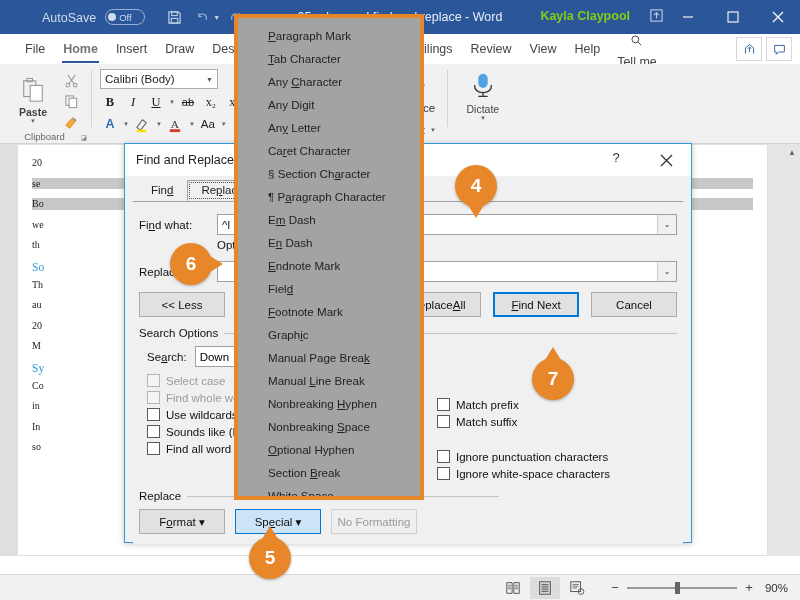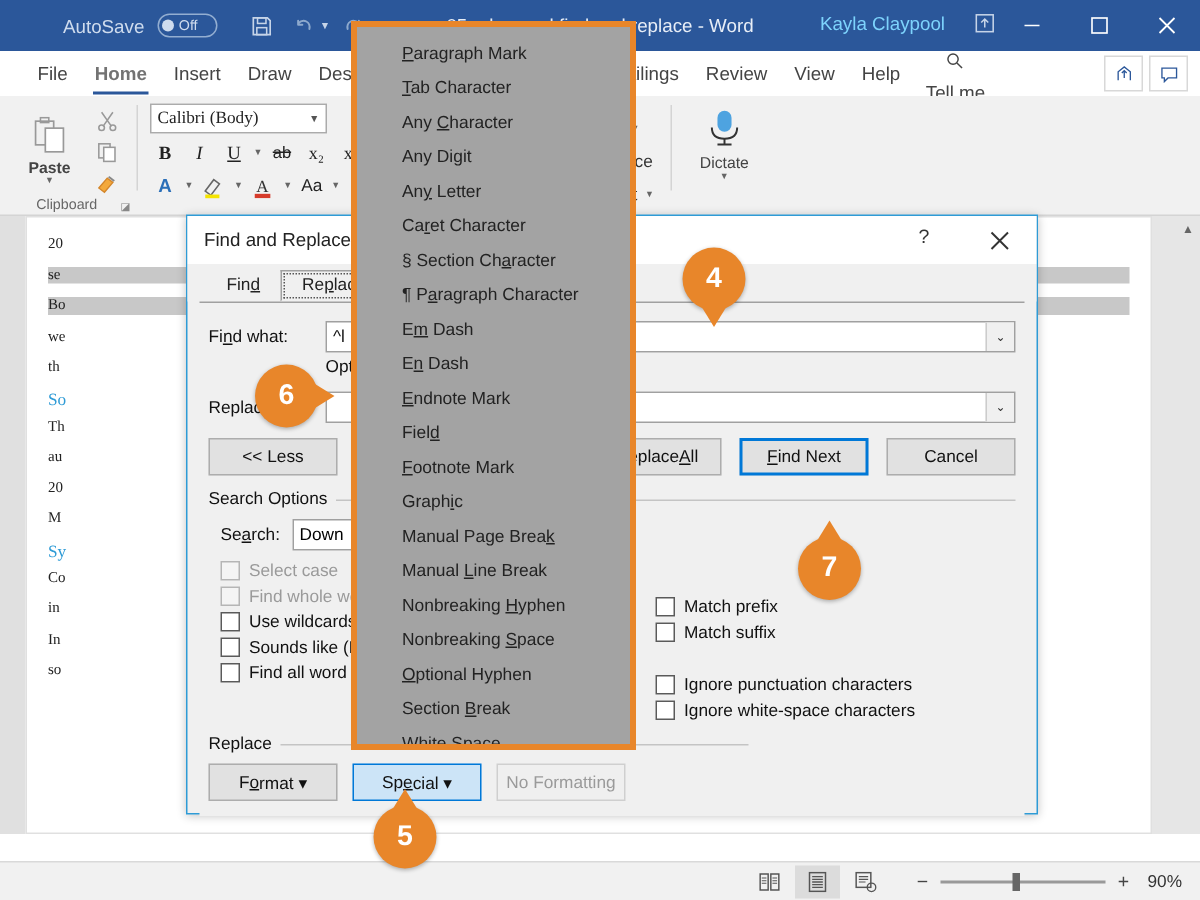--- a/index.html
+++ b/index.html
@@ -32,21 +32,21 @@
     color: #c6d4e8;
   }
   .qat-btn svg { display: block; }
   .qat-caret { font-size: 7px; color: #c6d4e8; margin-left: -4px; }
   .win-title {
     position: absolute; left: 0; right: 0; text-align: center;
     font-size: 12.5px; color: #e8eef7; pointer-events: none;
   }
   .user-name {
     position: absolute; right: 170px; top: 9px;
-    font-size: 12.5px; color: #7dd3fc;
+    font-size: 12.5px; color: #84cc16; font-weight: bold;
   }
   .ribbon-display {
     position: absolute; right: 136px; top: 8px; color: #c6d4e8;
   }
   .wctrls { position: absolute; right: 0; top: 0; display: flex; height: 34px; }
   .wctrl { width: 45px; height: 34px; display: flex; align-items: center; justify-content: center; color: #fff; }
   .wctrl svg { display: block; }
 
   
   .tabbar {
@@ -91,21 +91,21 @@
   .mini-caret { font-size: 6px; color: #666; line-height: 6px; }
   .clip-small { display: flex; flex-direction: column; gap: 1px; padding-top: 2px; }
   .clip-small-btn { width: 24px; height: 20px; display: flex; align-items: center; justify-content: center; }
   .clip-launcher { position: absolute; bottom: 1px; right: 2px; font-size: 7px; color: #888; }
 
   
   .font-group { padding-top: 5px; }
   .fontbox {
     width: 118px; height: 20px; border: 1px solid #ababab; background: #fff;
     display: flex; align-items: center; padding: 0 4px;
-    font-size: 11.5px; color: #222; justify-content: space-between; font-family: Liberation Serif, serif;
+    font-size: 11.5px; color: #222; justify-content: space-between;
   }
   .fontbox .cv { font-size: 7px; color: #555; }
   .fbtn {
     min-width: 20px; height: 20px; display: flex; align-items: center; justify-content: center;
     font-size: 12.5px; color: #222; padding: 0 2px;
   }
   .fbtn.bold { font-weight: bold; font-family: "Liberation Serif", serif; }
   .fbtn.ital { font-style: italic; font-family: "Liberation Serif", serif; }
   .fbtn.und { text-decoration: underline; font-family: "Liberation Serif", serif; }
   .fbtn.strike { text-decoration: line-through; font-size: 11px; }

